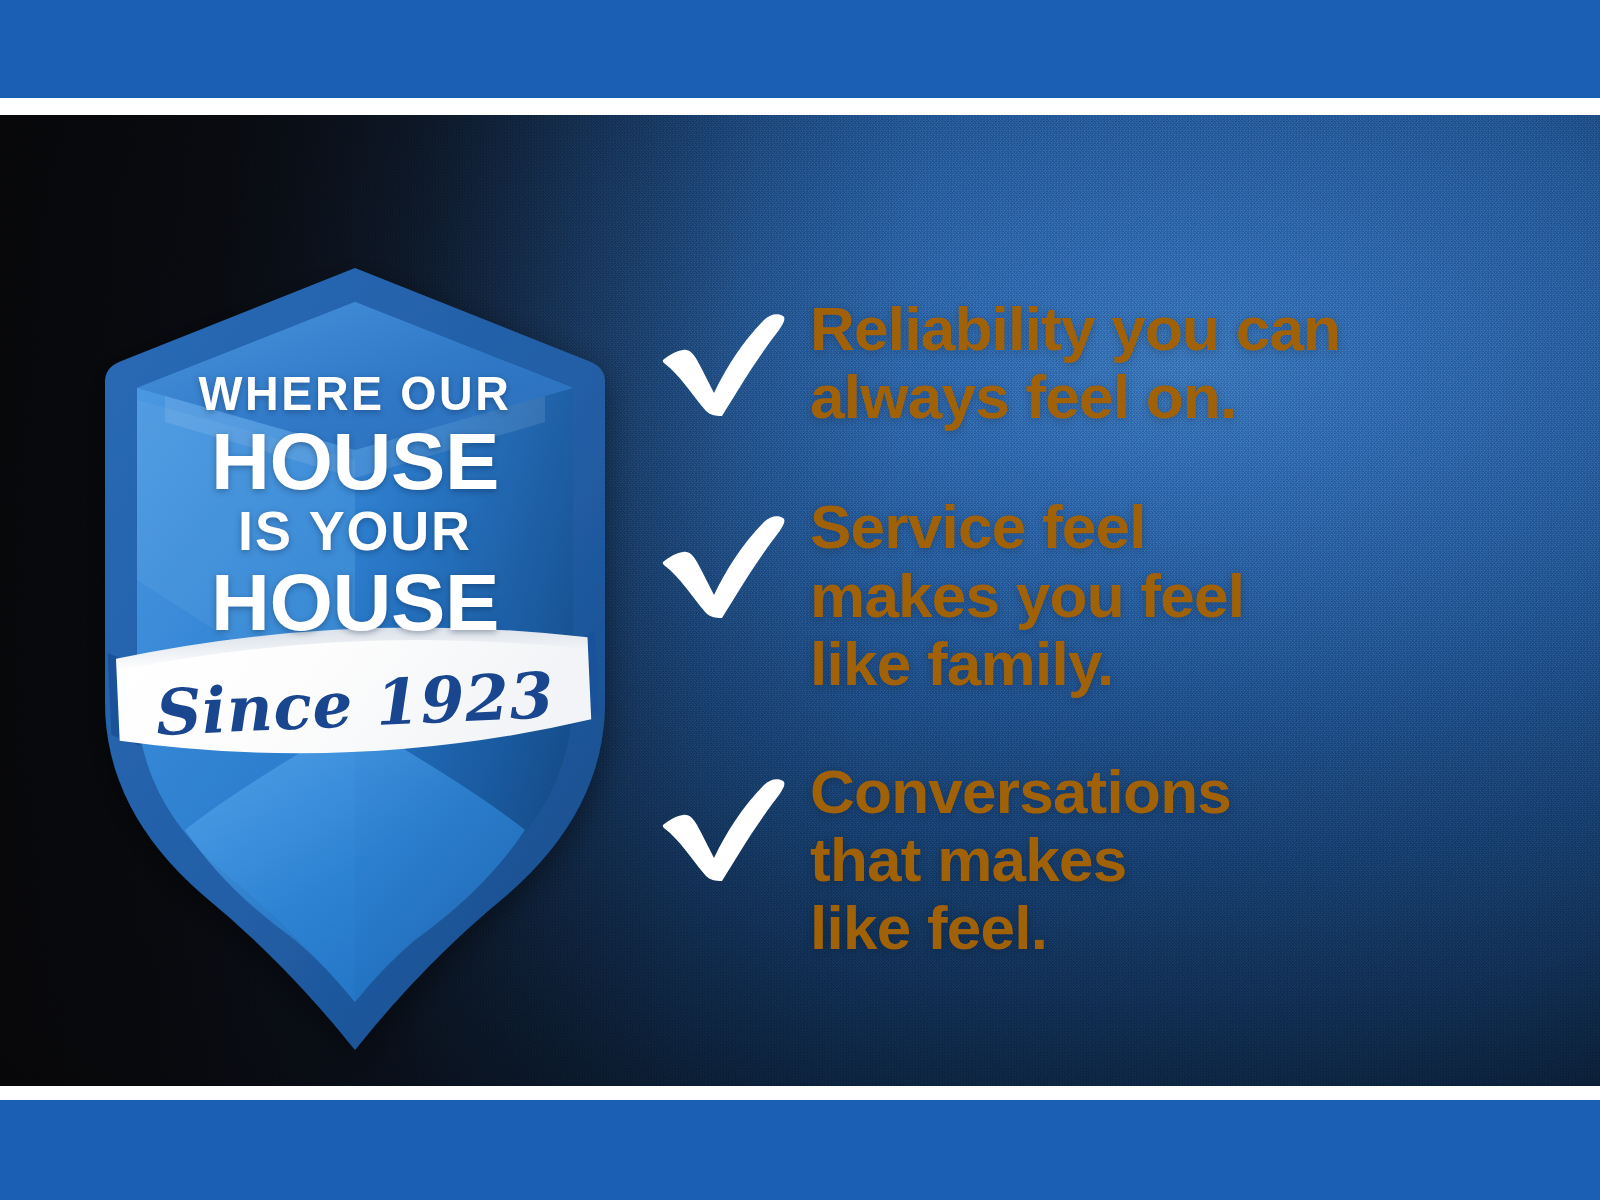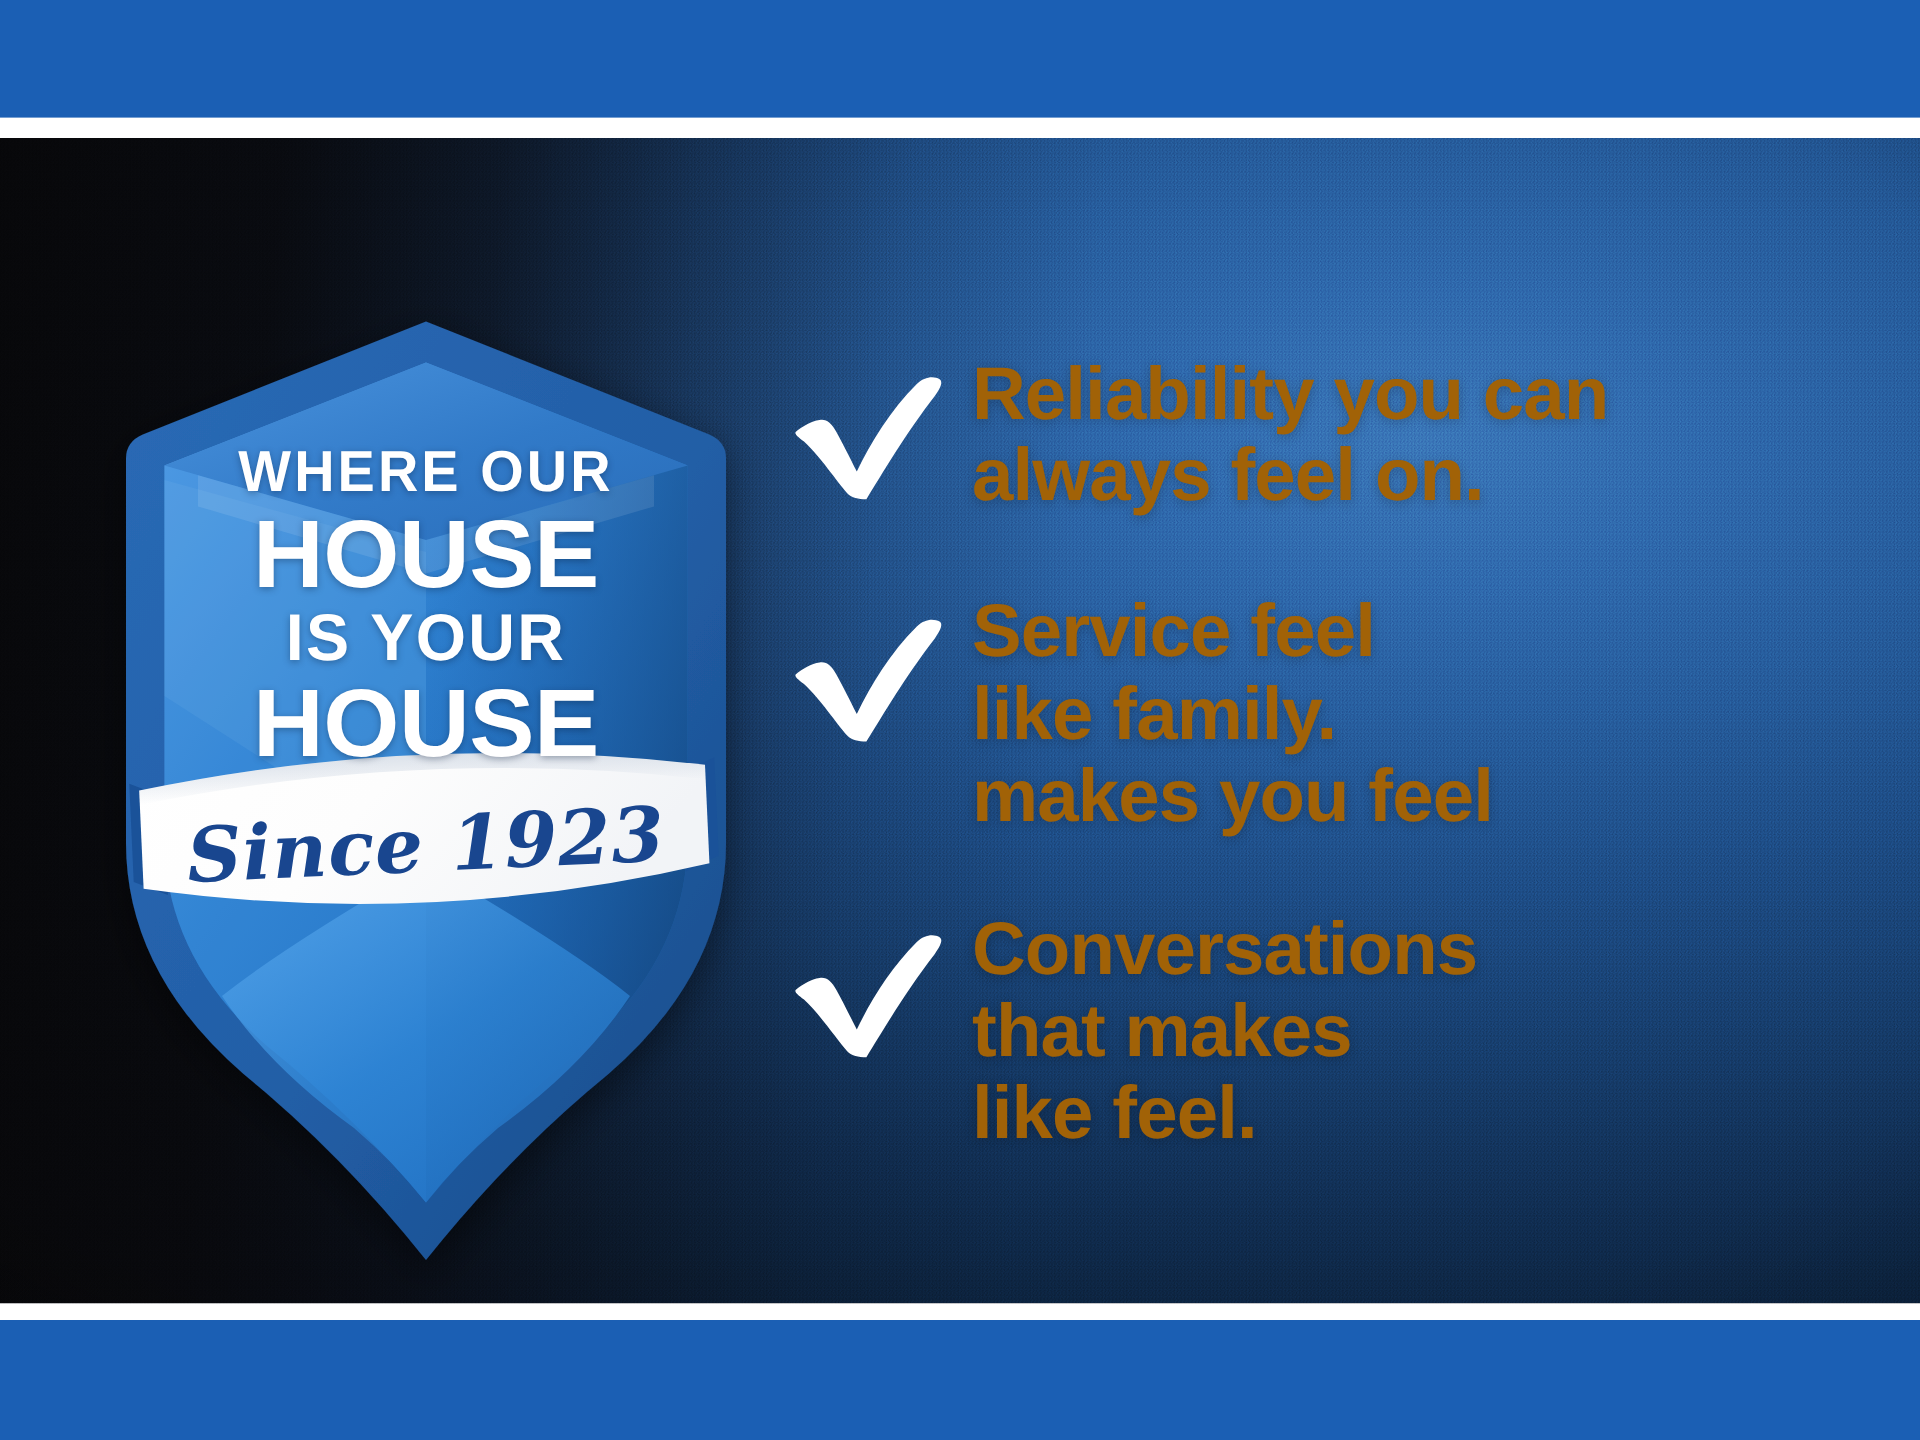--- a/index.html
+++ b/index.html
@@ -312,22 +312,22 @@
                      C110,1 118,0 123,3
                      C126,5 124,10 119,17
                      C95,48 75,82 62,103
                      C55,103 50,102 46,98
                      C37,88 24,68 10,55
                      C5,51 2,49 3,47 Z" fill="#ffffff"></path>
           </svg>
         </div>
         <div class="benefit-text">
           <span class="ln">Service feel</span>
+          <span class="ln">makes you feel</span>
           <span class="ln">like family.</span>
-          <span class="ln">makes you feel</span>
         </div>
       </div>
 
       <div class="benefit" id="benefit-2">
         <div class="check-wrap">
           <svg viewBox="0 0 126 104" xmlns="http://www.w3.org/2000/svg">
             <path d="M3,47 C9,42 16,38 23,37 C29,36 33,40 37,47
                      C42,56 48,68 54,80
                      C66,55 82,29 104,7
                      C110,1 118,0 123,3

